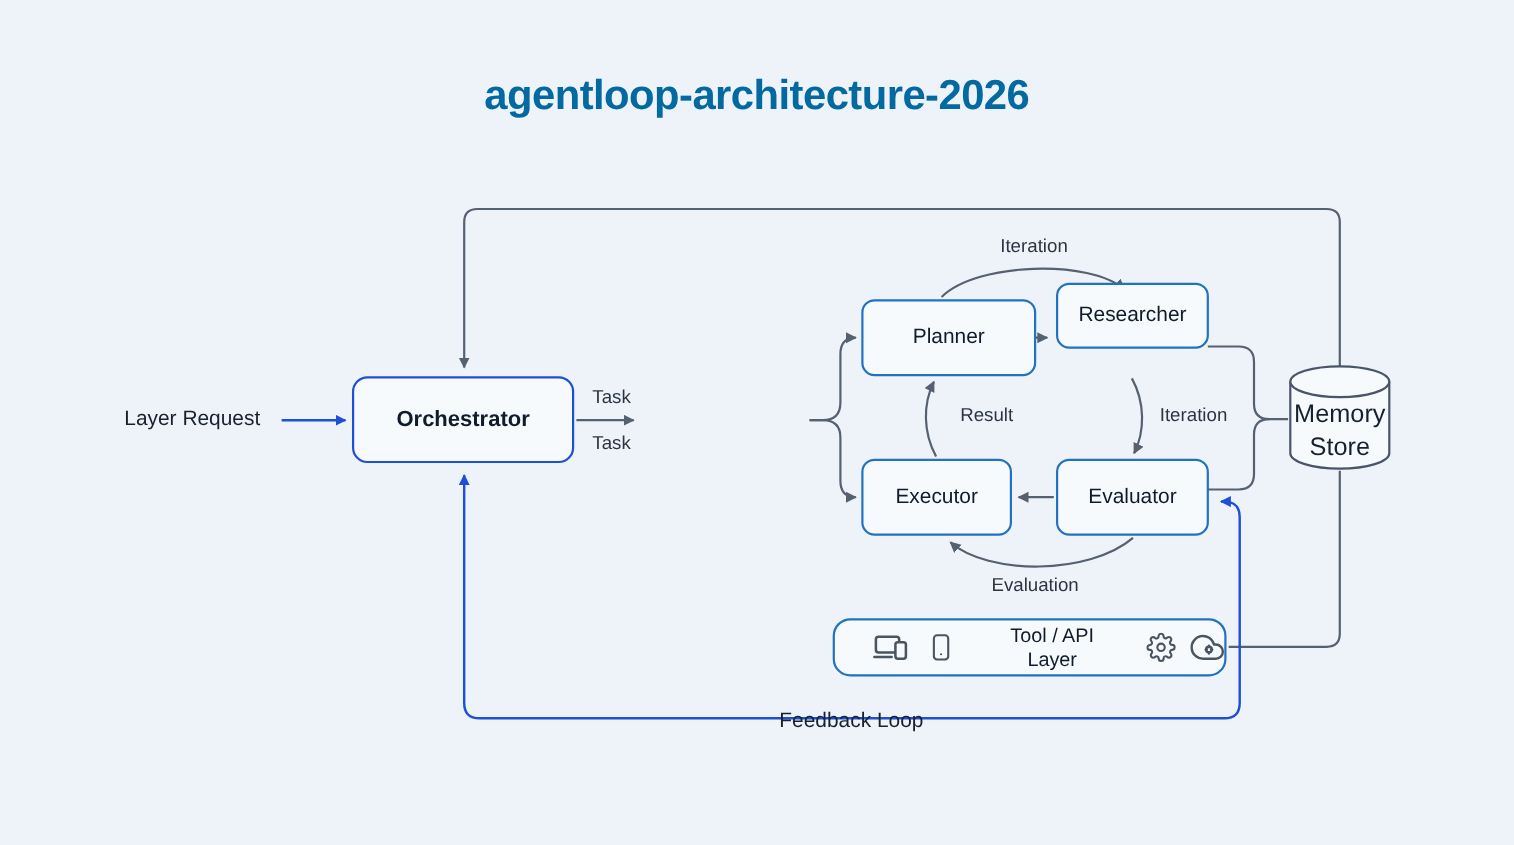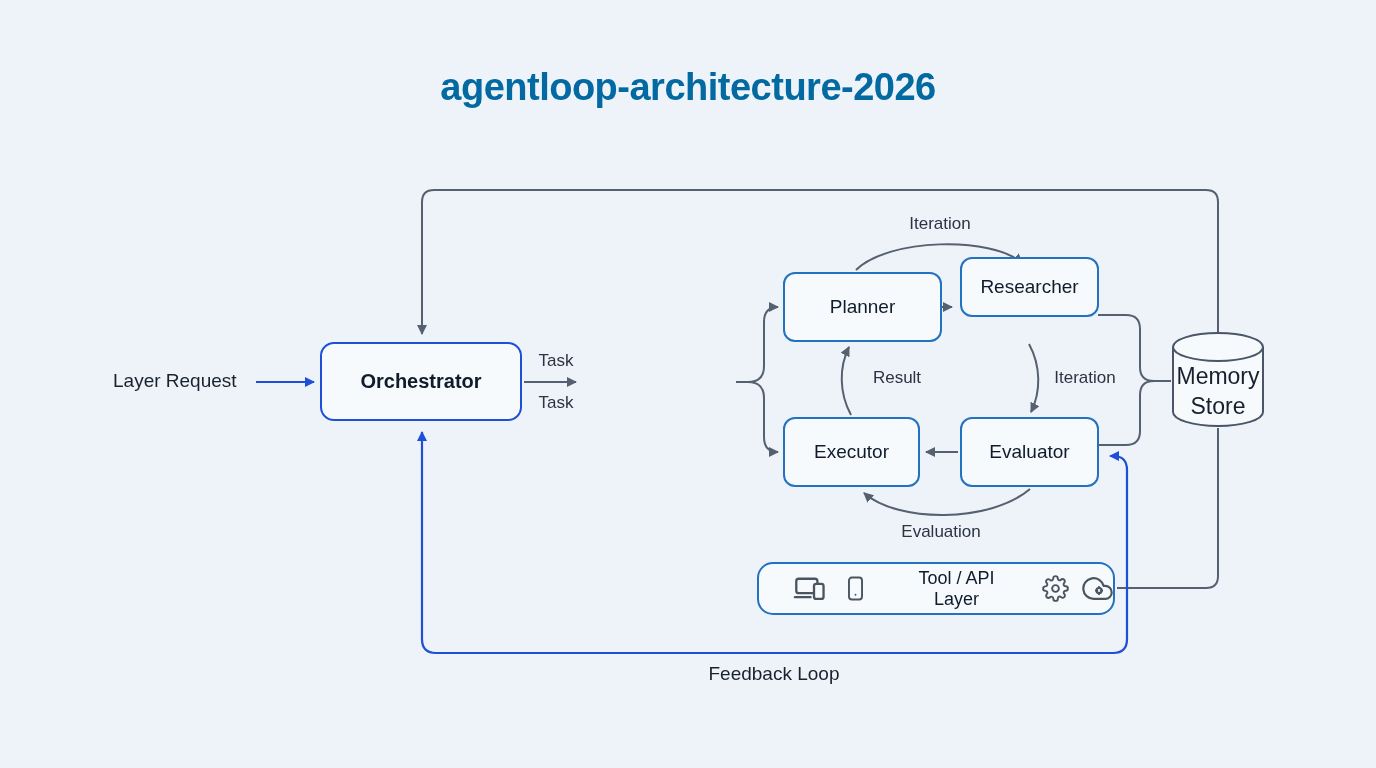--- a/index.html
+++ b/index.html
@@ -116,21 +116,21 @@
 
   <div class="label title">agentloop-architecture-2026</div>
 
   <div class="label side-label" style="left:113px; top:370px;">Layer Request</div>
   <div class="label edge-label" style="left:556px; top:351px;">Task</div>
   <div class="label edge-label" style="left:556px; top:393px;">Task</div>
   <div class="label edge-label" style="left:940px; top:214px;">Iteration</div>
   <div class="label edge-label" style="left:856px; top:368px;margin-left:41px;">Result</div>
   <div class="label edge-label" style="left:1085px; top:368px;">Iteration</div>
   <div class="label edge-label" style="left:941px; top:522px;">Evaluation</div>
-  <div class="label side-label" style="left:774px; top:663px; transform:translateX(-50%);">Feedback Loop</div>
+  <div class="label side-label" style="left:774px; top:645px; transform:translateX(-50%);">Feedback Loop</div>
 
   <div class="node node-orchestrator" style="left:320px; top:342px; width:202px; height:79px;">
     <span>Orchestrator</span>
   </div>
 
 
   <div class="node" style="left:783px; top:272px; width:159px; height:70px;">
     <span>Planner</span>
   </div>
 

